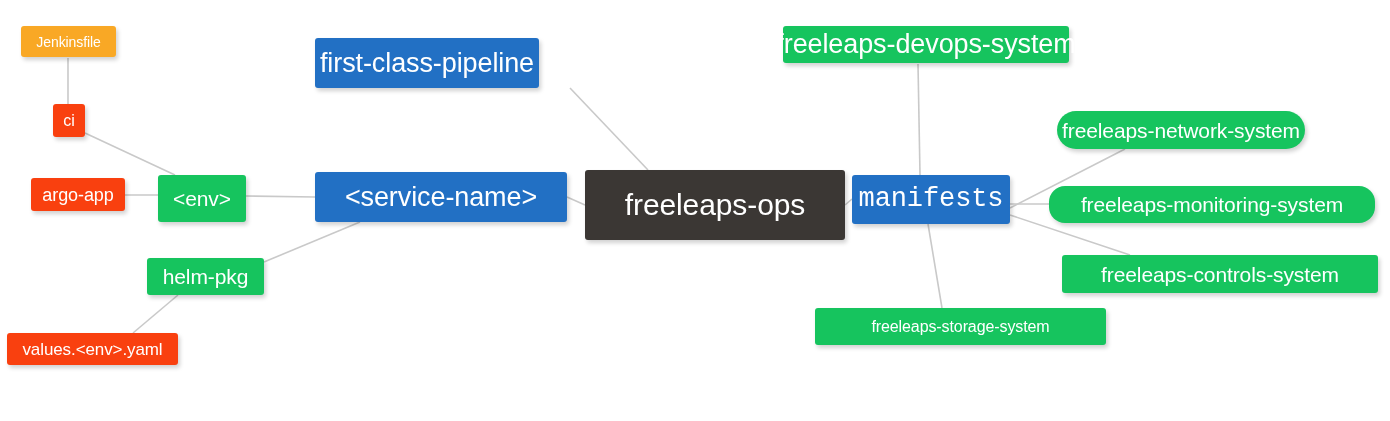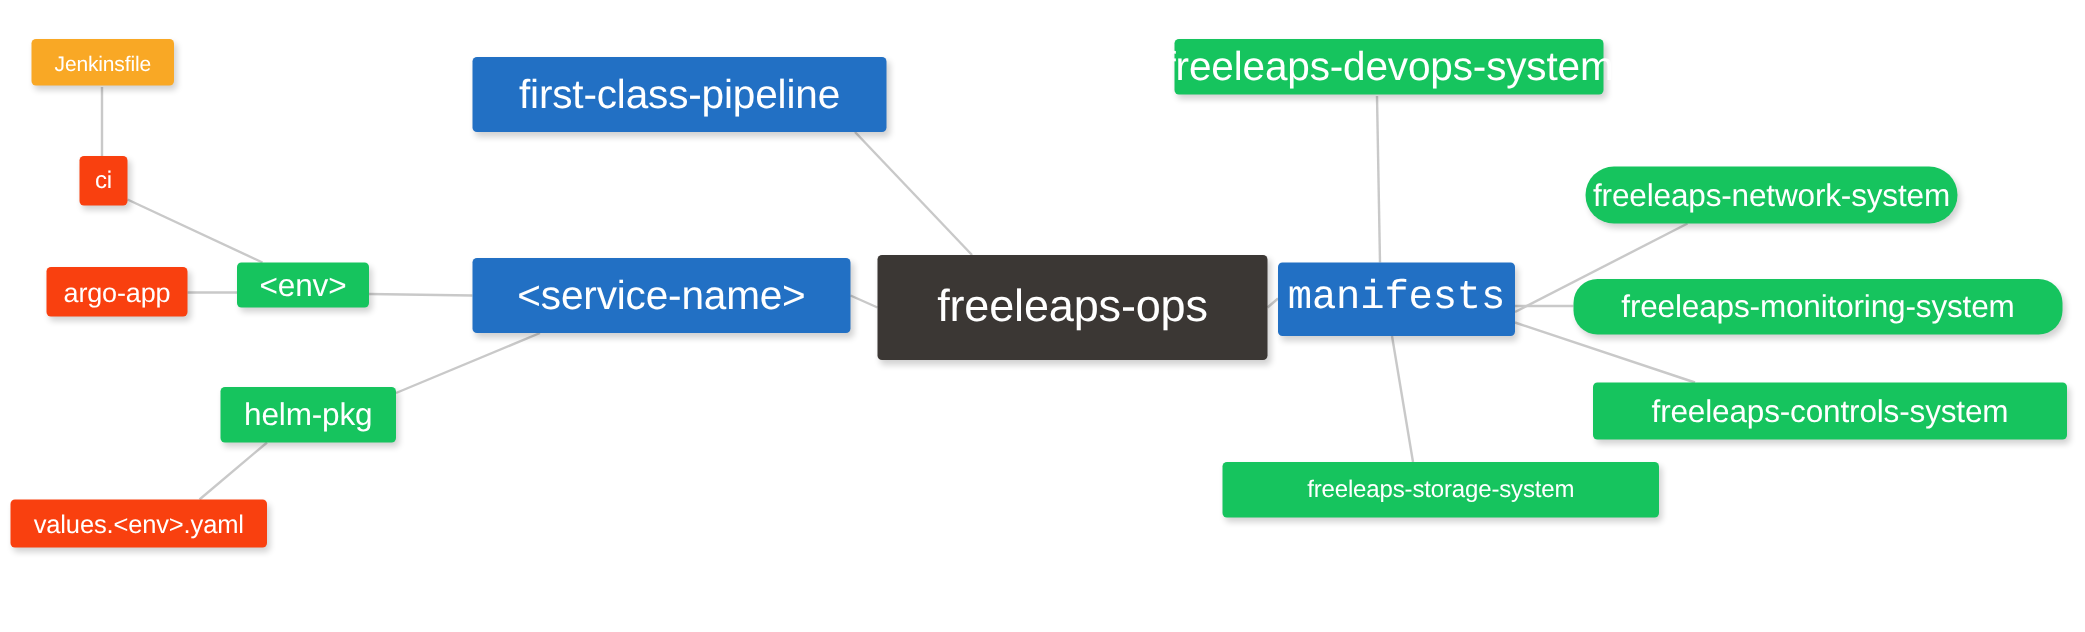--- a/index.html
+++ b/index.html
@@ -62,23 +62,23 @@
       <line x1="178" y1="295" x2="133" y2="333" stroke="#c9c9c9" stroke-width="1.6"></line>
       <line x1="920" y1="175" x2="918" y2="64" stroke="#c9c9c9" stroke-width="1.6"></line>
       <line x1="1010" y1="208" x2="1125" y2="149" stroke="#c9c9c9" stroke-width="1.6"></line>
       <line x1="1010" y1="204" x2="1049" y2="204" stroke="#c9c9c9" stroke-width="1.6"></line>
       <line x1="1010" y1="215" x2="1130" y2="255" stroke="#c9c9c9" stroke-width="1.6"></line>
       <line x1="928" y1="224" x2="942" y2="308" stroke="#c9c9c9" stroke-width="1.6"></line>
     </svg>
   <div id="nodes">
       <div class="node n-root" style="left: 585px; top: 170px; width: 260px; height: 70px; font-size: 30px;">freeleaps-ops</div>
       <div class="node n-blue" style="left: 315px; top: 172px; width: 252px; height: 50px; font-size: 27px;">&lt;service-name&gt;</div>
-      <div class="node n-blue" style="left: 315px; top: 38px; width: 276px; height: 50px; font-size: 27px; text-align: center;">first-class-pipeline</div>
+      <div class="node n-blue" style="left: 315px; top: 38px; width: 224px; height: 50px; font-size: 27px; text-align: center;">first-class-pipeline</div>
       <div class="node n-blue" style="left: 852px; top: 175px; width: 158px; height: 49px; font-size: 27px; font-family: Liberation Mono, monospace;">manifests</div>
-      <div class="node n-green" style="left: 158px; top: 175px; width: 88px; height: 30px; font-size: 21px;">&lt;env&gt;</div>
+      <div class="node n-green" style="left: 158px; top: 175px; width: 88px; height: 47px; font-size: 21px;">&lt;env&gt;</div>
       <div class="node n-green" style="left: 147px; top: 258px; width: 117px; height: 37px; font-size: 21px;">helm-pkg</div>
       <div class="node n-green" style="left: 783px; top: 26px; width: 286px; height: 37px; font-size: 27px;">freeleaps-devops-system</div>
       <div class="node n-green" style="left: 1057px; top: 111px; width: 248px; height: 38px; font-size: 21px; border-radius: 19px;">freeleaps-network-system</div>
       <div class="node n-green" style="left: 1049px; top: 186px; width: 326px; height: 37px; font-size: 21px; border-radius: 16px;">freeleaps-monitoring-system</div>
       <div class="node n-green" style="left: 1062px; top: 255px; width: 316px; height: 38px; font-size: 21px;">freeleaps-controls-system</div>
       <div class="node n-green" style="left: 815px; top: 308px; width: 291px; height: 37px; font-size: 16px;">freeleaps-storage-system</div>
       <div class="node n-orange" style="left: 21px; top: 26px; width: 95px; height: 31px; font-size: 14px;">Jenkinsfile</div>
       <div class="node n-red" style="left: 53px; top: 104px; width: 32px; height: 33px; font-size: 16px;">ci</div>
       <div class="node n-red" style="left: 31px; top: 178px; width: 94px; height: 33px; font-size: 18px;">argo-app</div>
       <div class="node n-red" style="left: 7px; top: 333px; width: 171px; height: 32px; font-size: 17px;">values.&lt;env&gt;.yaml</div>

